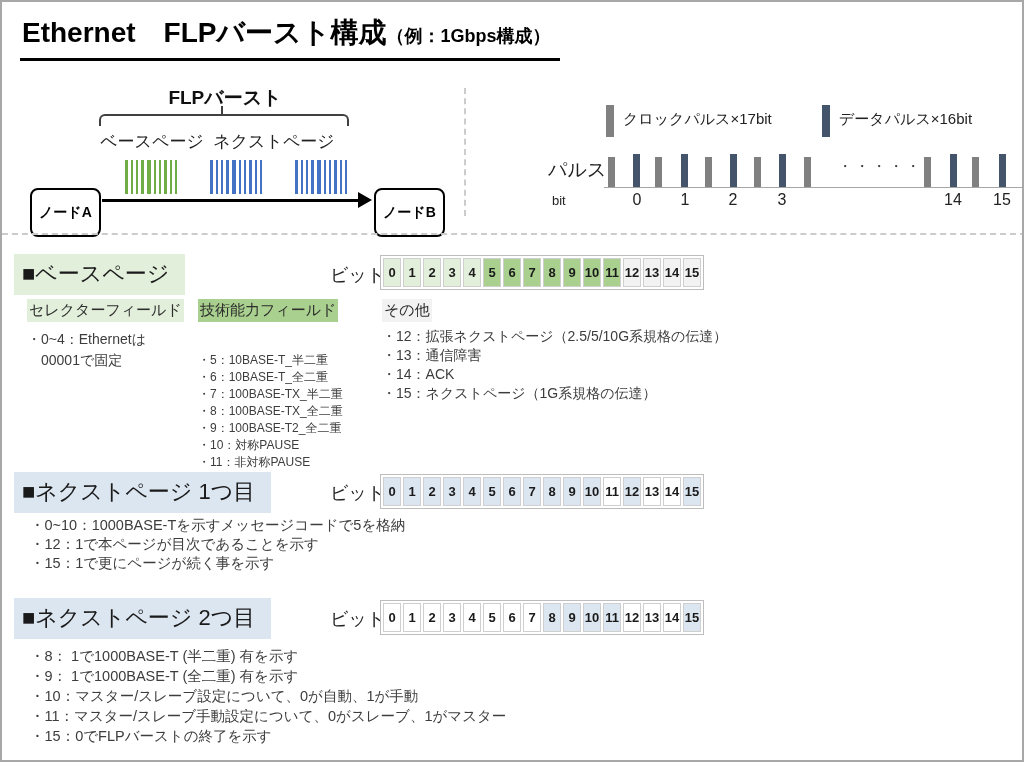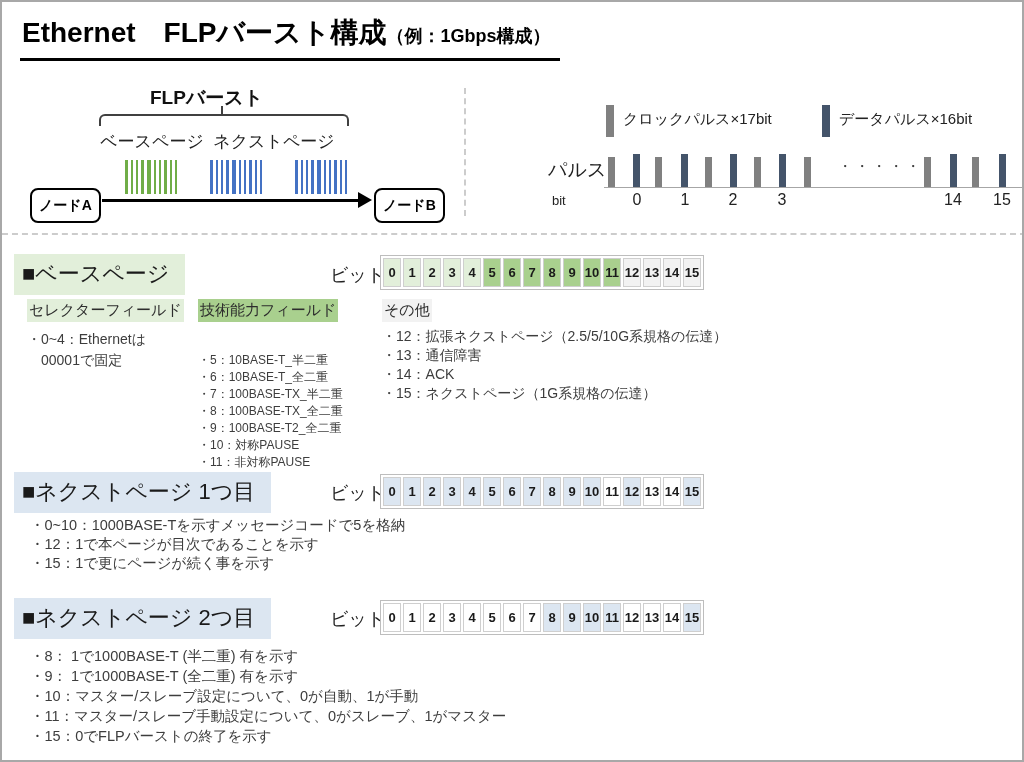--- a/index.html
+++ b/index.html
@@ -6,32 +6,32 @@
   .page{position:relative;width:1024px;height:762px;background:#ffffff;border:2px solid #a8a8a8;
         box-sizing:border-box;font-family:"Liberation Sans","DejaVu Sans",sans-serif;color:#333;overflow:hidden;}
 
   
   .title-block{position:absolute;left:18px;top:10px;border-bottom:3px solid #000;padding:2px 10px 6px 2px;white-space:nowrap;}
   .t-main{font-size:28px;font-weight:bold;color:#000;}
   .t-sub{font-size:18px;font-weight:bold;color:#000;margin-left:0;}
 
   
   .burst{position:absolute;left:20px;top:80px;width:445px;height:140px;}
-  .burst-title{position:absolute;left:128px;top:3px;width:150px;font-weight:bold;font-size:19px;color:#111;}
+  .burst-title{position:absolute;left:128px;top:3px;width:150px;text-align:center;font-weight:bold;font-size:19px;color:#111;}
   .brace{position:absolute;left:77px;top:32px;width:246px;height:10px;border:2px solid #404040;border-bottom:none;border-radius:6px 6px 0 0;}
   .brace-stem{position:absolute;left:199px;top:24px;width:2px;height:9px;background:#404040;}
   .bp-label{position:absolute;left:60px;top:48px;width:140px;text-align:center;font-size:17px;color:#222;}
   .np-label{position:absolute;left:182px;top:48px;width:140px;text-align:center;font-size:17px;color:#222;}
   .pg{position:absolute;top:78px;height:34px;display:flex;gap:3px;}
   .pg i{display:block;width:2px;height:100%;}
   .pg i:nth-child(1){width:3px}.pg i:nth-child(4){width:3px}.pg i:nth-child(5){width:4px}.pg i:nth-child(8){width:3px}
   .pg.green{left:103px}.pg.green i{background:#70ad47}
   .pg.blue i{background:#4472c4}
   .pg.b1{left:188px}.pg.b2{left:273px}
-  .node{position:absolute;top:106px;border:2px solid #000;border-radius:8px;padding:6px 7px;font-weight:bold;font-size:14px;line-height:19px;background:#fff;color:#000;white-space:nowrap;}
+  .node{position:absolute;top:106px;border:2px solid #000;border-radius:8px;padding:13px 7px;font-weight:bold;font-size:14px;line-height:19px;background:#fff;color:#000;white-space:nowrap;}
   .node-a{left:8px}.node-b{left:352px}
   .arrow-line{position:absolute;left:80px;top:117px;width:258px;height:3px;background:#000;}
   .arrow-head{position:absolute;left:336px;top:110px;width:0;height:0;border-left:14px solid #000;border-top:8.5px solid transparent;border-bottom:8.5px solid transparent;}
 
   .vdash{position:absolute;left:462px;top:86px;height:128px;border-left:2px dashed #cccccc;}
 
   
   .pulsearea{position:absolute;left:490px;top:95px;width:530px;height:125px;margin-left:48px;}
   .lg-bar{position:absolute;width:8px;height:32px;top:8px;}
   .lg-bar.clock{left:66px;background:#808080;}

